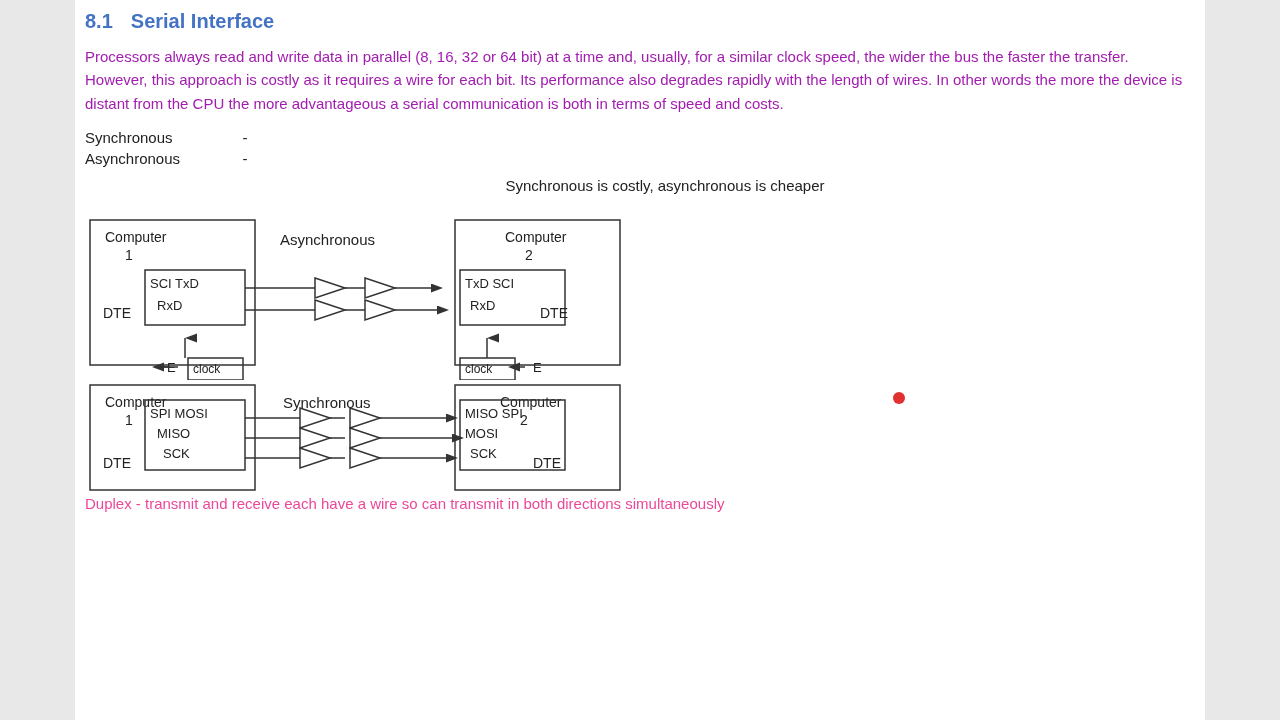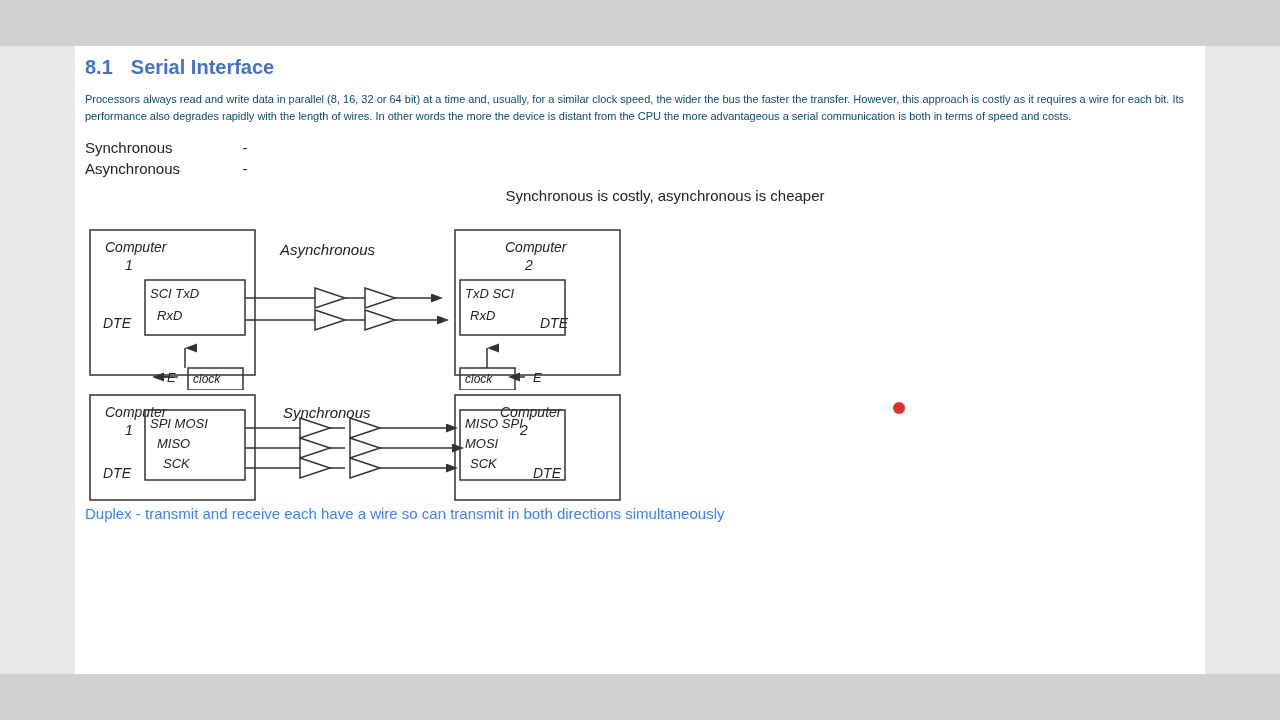--- a/index.html
+++ b/index.html
@@ -6,21 +6,21 @@
     body {
       background: #d0d0d0;
       display: flex;
       justify-content: center;
       align-items: center;
       min-height: 100vh;
       font-family: 'Segoe UI', Arial, sans-serif;
     }
     .page-container {
       width: 1280px;
-      height: 628px;
+      height: 720px;
       background: #ffffff;
       overflow: hidden;
       position: relative;
       display: flex;
     }
     .left-gutter {
       width: 75px;
       background: #e8e8e8;
       flex-shrink: 0;
     }
@@ -37,22 +37,22 @@
     .section-title {
       color: #4472C4;
       font-size: 20px;
       font-weight: bold;
       margin-bottom: 12px;
     }
     .section-number {
       margin-right: 18px;
     }
     .body-text {
-      font-size: 11px;
-      color: #0c4a6e;
+      font-size: 15px;
+      color: #a21caf;
       line-height: 1.55;
       margin-bottom: 14px;
     }
     .definitions {
       margin-bottom: 10px;
     }
     .def-row {
       display: flex;
       align-items: baseline;
       font-size: 15px;
@@ -77,34 +77,33 @@
       text-align: center;
       font-size: 15px;
       color: #222;
       margin-bottom: 16px;
       padding-left: 60px;
     }
     .diagrams-container {
       display: flex;
       flex-direction: column;
       gap: 0px;
-      font-style: italic;
     }
     
     .diagram-svg {
       display: block;
     }
     .simplex-text {
       font-size: 15px;
       color: #222;
       margin-top: 8px;
     }
     .duplex-text {
       font-size: 15px;
-      color: #3b82f6;
+      color: #ec4899;
     }
     .red-dot {
       width: 12px;
       height: 12px;
       background: #e03030;
       border-radius: 50%;
       position: absolute;
       top: 182px;
       right: 280px;
     }

